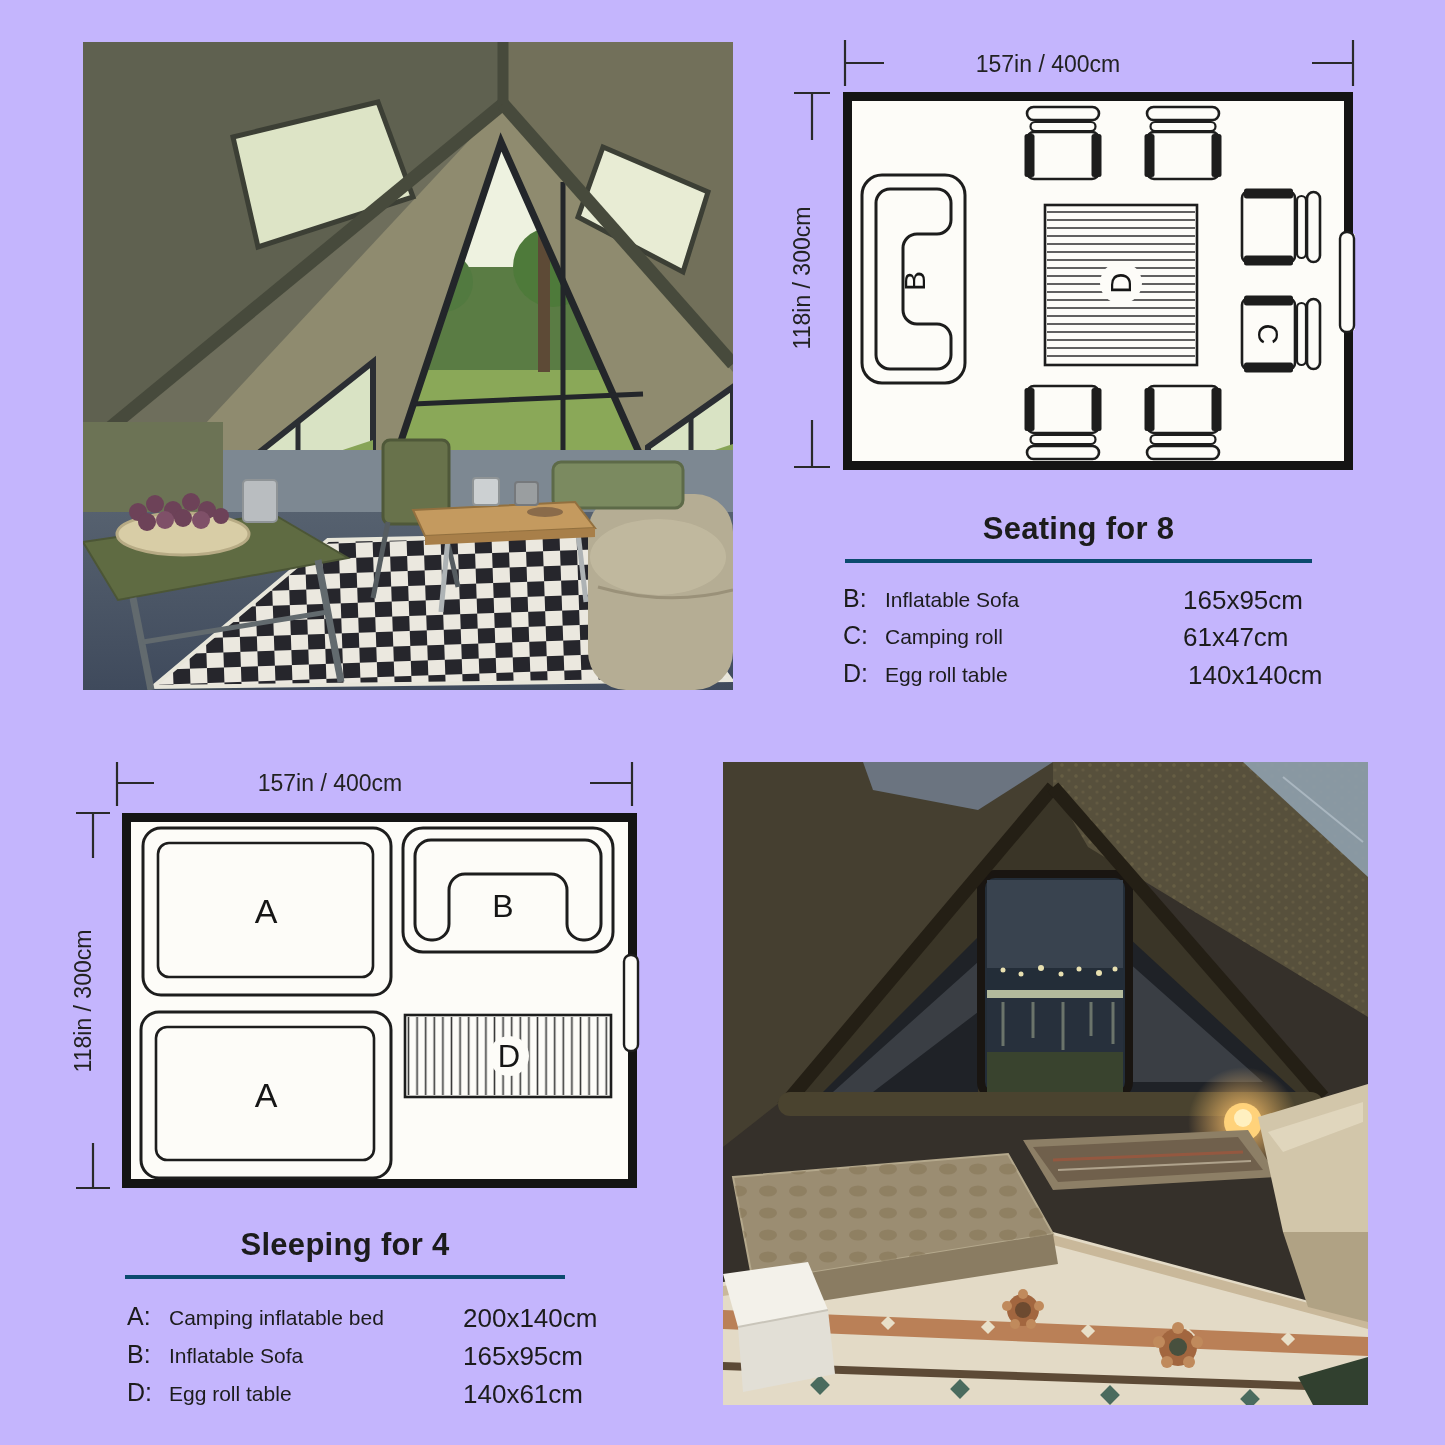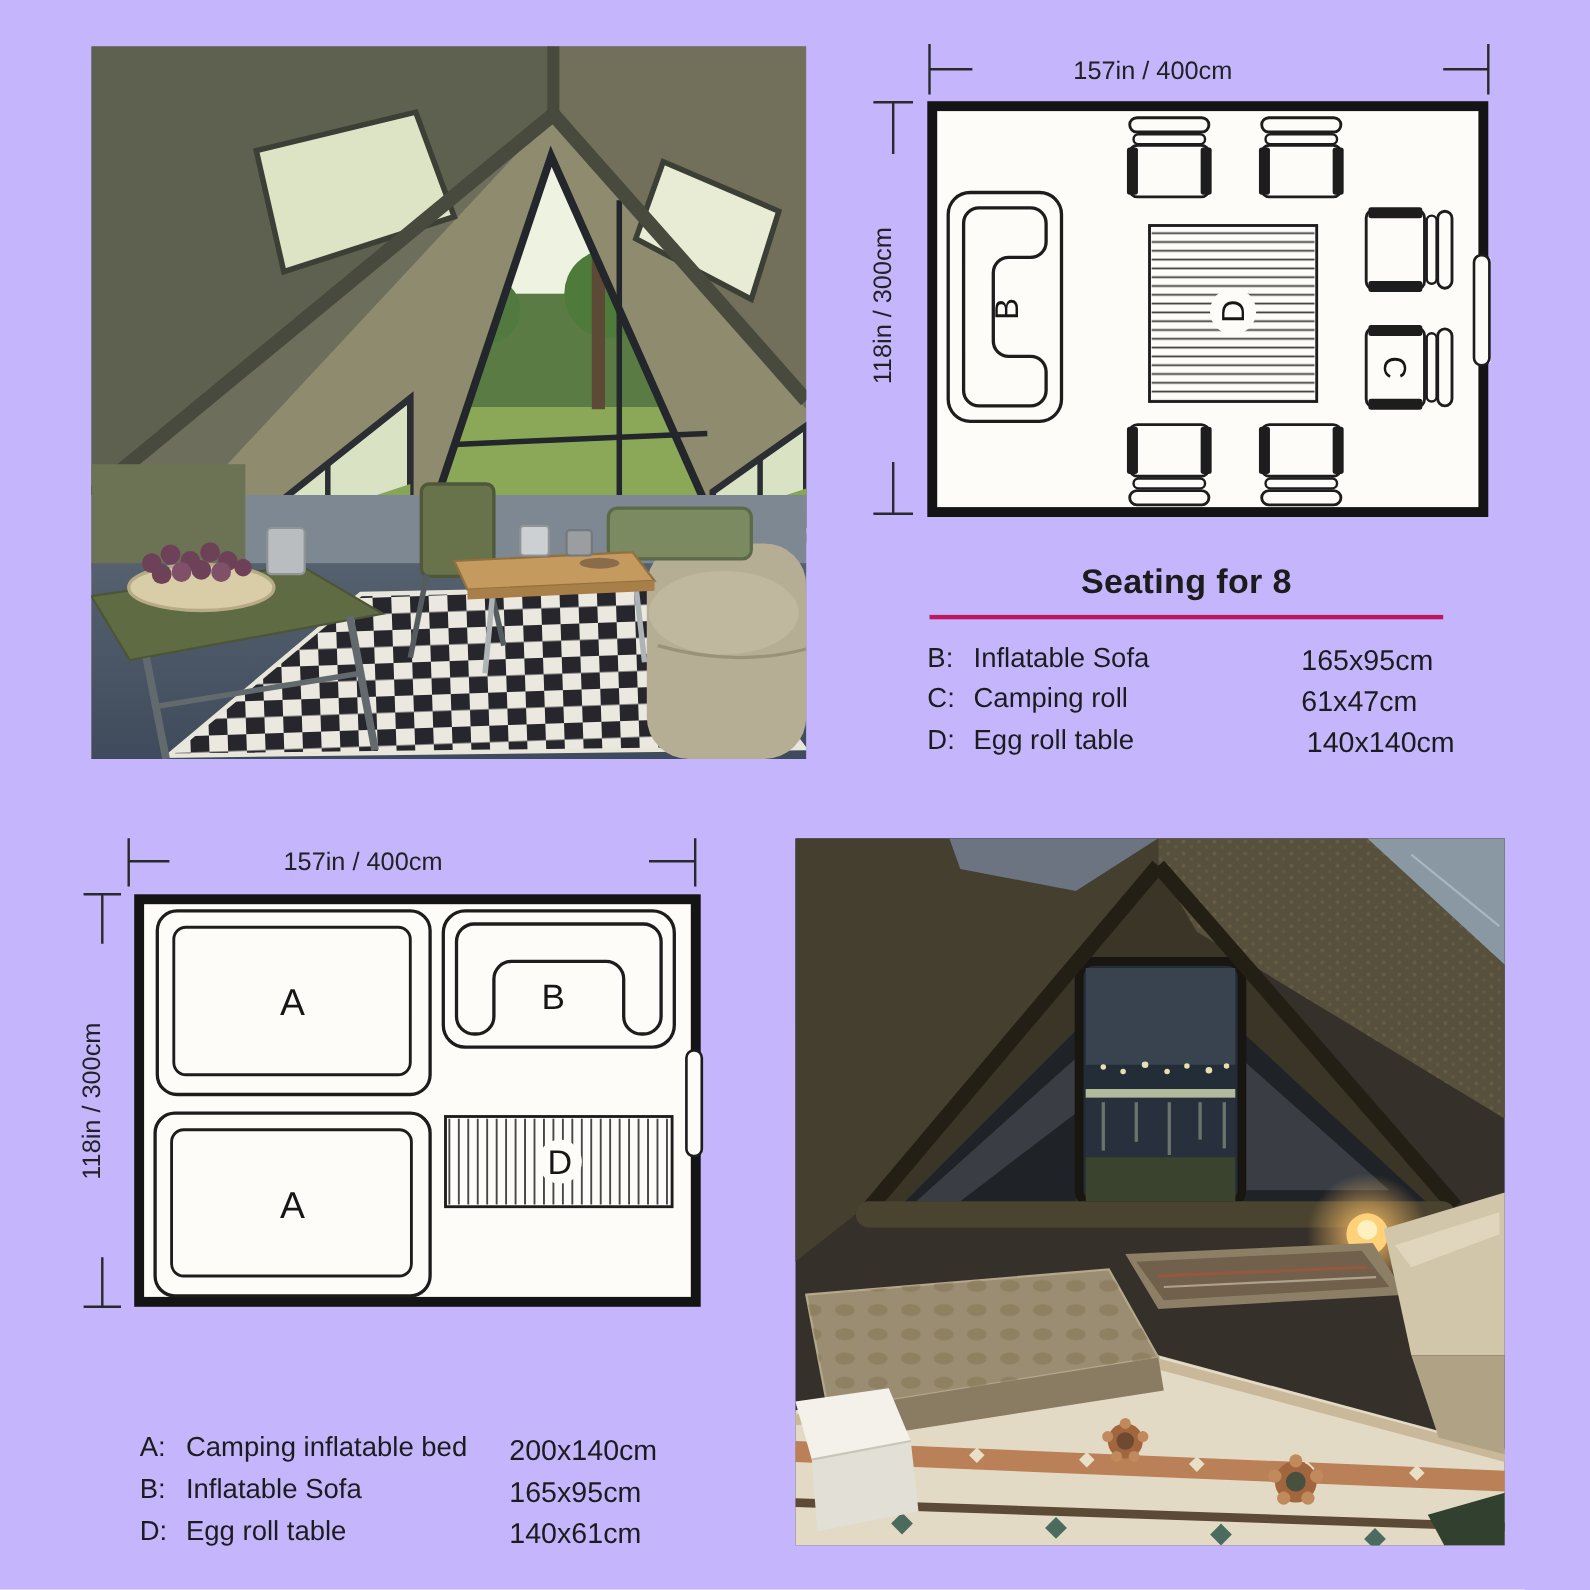--- a/index.html
+++ b/index.html
@@ -8,25 +8,25 @@
   .abs{position:absolute;}
   svg{display:block;font-family:"Liberation Sans",sans-serif;}
   .ln{fill:#fdfcf8;stroke:#1d1d1d;stroke-width:2.6;}
   .thin{stroke-width:2.2;}
   .blk{fill:#1d1d1d;stroke:none;}
   .wall{fill:#fdfcf8;stroke:#141414;stroke-width:9;}
   .dim{stroke:#2a2a2a;stroke-width:2.2;fill:none;}
   .dimtxt{font-size:23px;fill:#222222;}
   .lt{fill:#161616;}
   .plan-title{position:absolute;text-align:center;font-size:31px;font-weight:bold;
-              padding-bottom:12px;border-bottom:4px solid #be185d;letter-spacing:.3px;}
+              padding-bottom:12px;border-bottom:4px solid #0c4a6e;letter-spacing:.3px;}
   .legend{position:absolute;}
   .legend-row{position:absolute;left:0;height:30px;line-height:30px;white-space:nowrap;}
   .legend-key{display:inline-block;width:42px;font-size:25px;}
-  .legend-name{font-size:25px;}
+  .legend-name{font-size:21px;}
   .legend-size{position:absolute;top:2px;font-size:26px;}
 </style>
 </head>
 <body>
 
 <div id="canvas">
 
   <svg class="abs" style="left:83px;top:42px" width="650" height="648" viewBox="0 0 650 648">
     <defs>
       <pattern id="chk" width="34" height="30" patternUnits="userSpaceOnUse" patternTransform="rotate(-2)">
@@ -282,20 +282,21 @@
       <circle cx="509" cy="1056" r="20" fill="#fdfcf8"></circle>
       <text x="509" y="1067" text-anchor="middle" font-size="31" class="lt">D</text>
     </g>
 
     <g>
       <rect x="627" y="957" width="11" height="92" fill="#fdfcf8"></rect>
       <rect x="624" y="955" width="14" height="96" rx="6.5" fill="#fdfcf8" stroke="#1d1d1d" stroke-width="2.4"></rect>
     </g>
   </svg>
 
+  <div class="plan-title" style="left:125px;top:1227px;width:440px">Sleeping for 4</div>
   <div class="legend" style="left:127px;top:1301px;width:500px">
     <div class="legend-row" style="top:0px">
       <span class="legend-key">A:</span><span class="legend-name">Camping inflatable bed</span>
       <span class="legend-size" style="left:336px">200x140cm</span>
     </div>
     <div class="legend-row" style="top:38px">
       <span class="legend-key">B:</span><span class="legend-name">Inflatable Sofa</span>
       <span class="legend-size" style="left:336px">165x95cm</span>
     </div>
     <div class="legend-row" style="top:76px">

